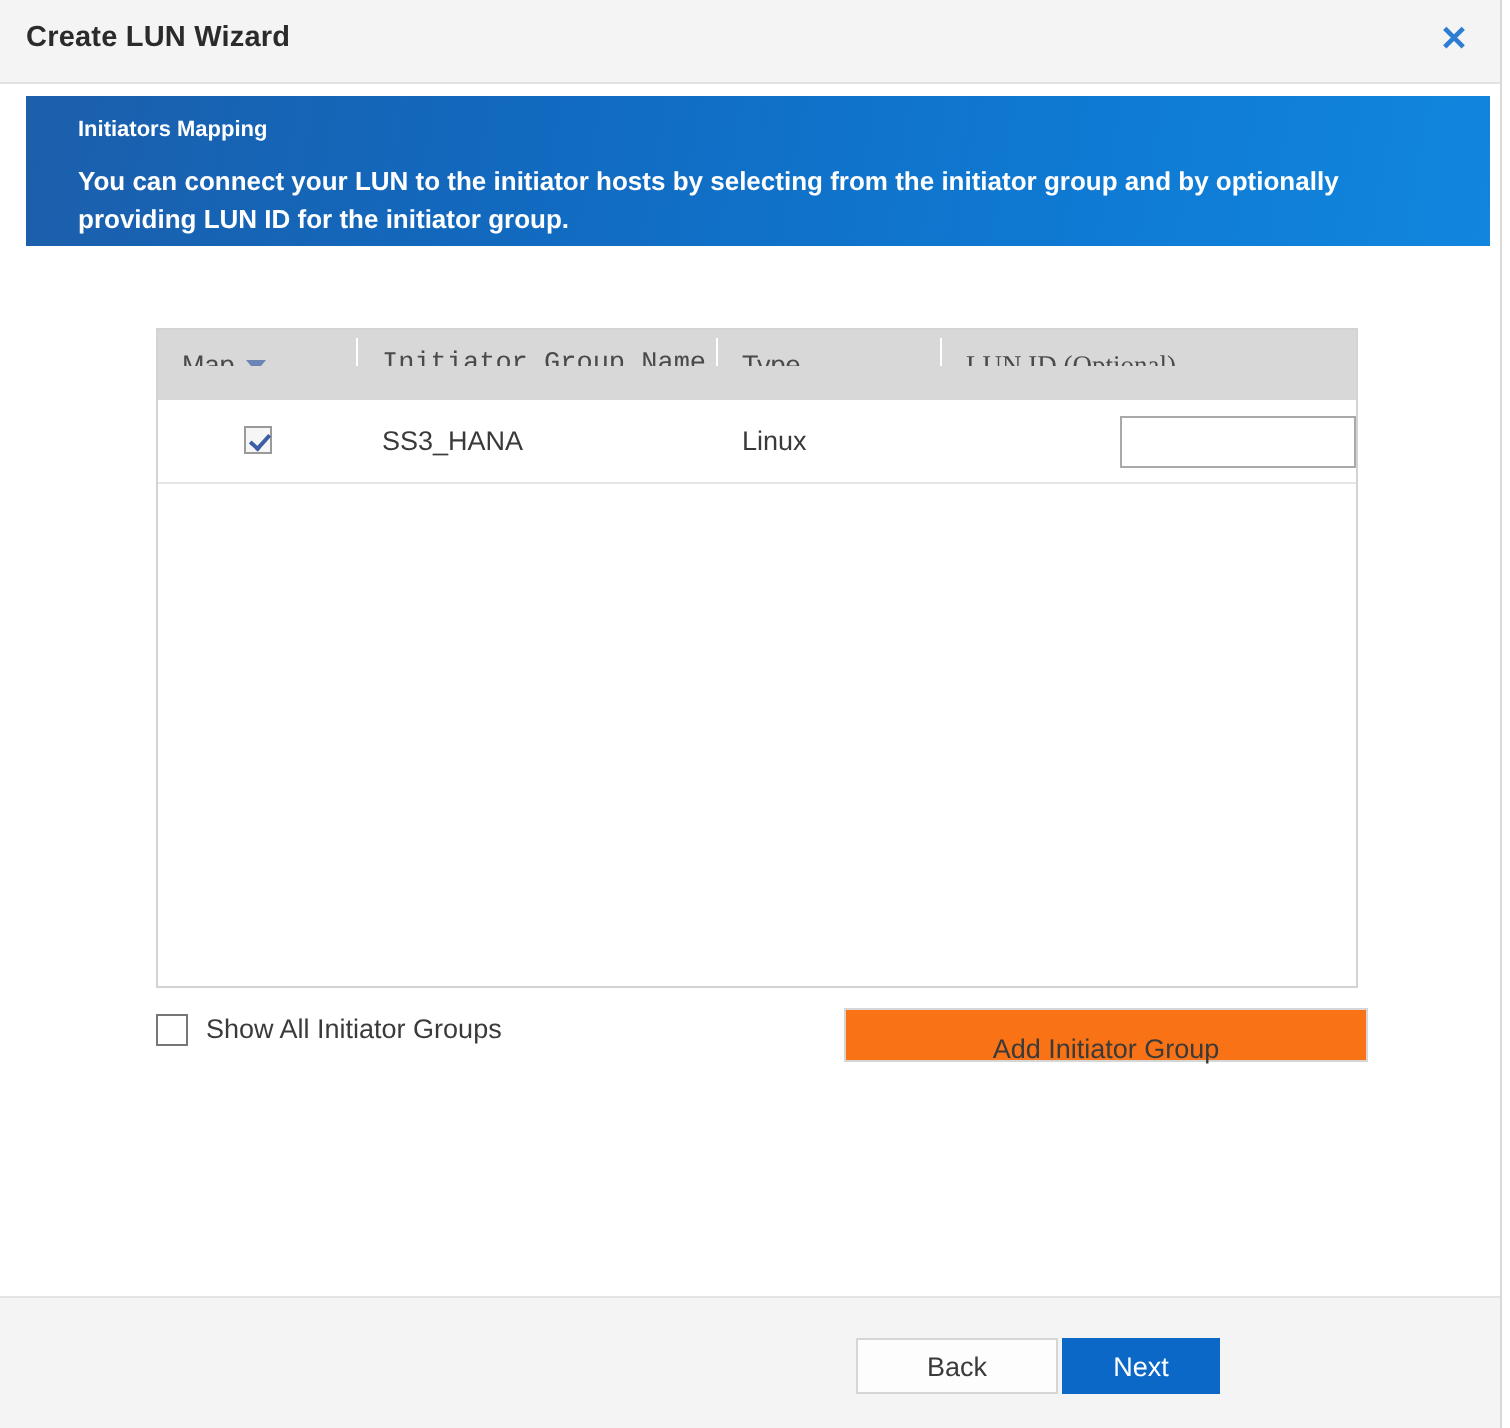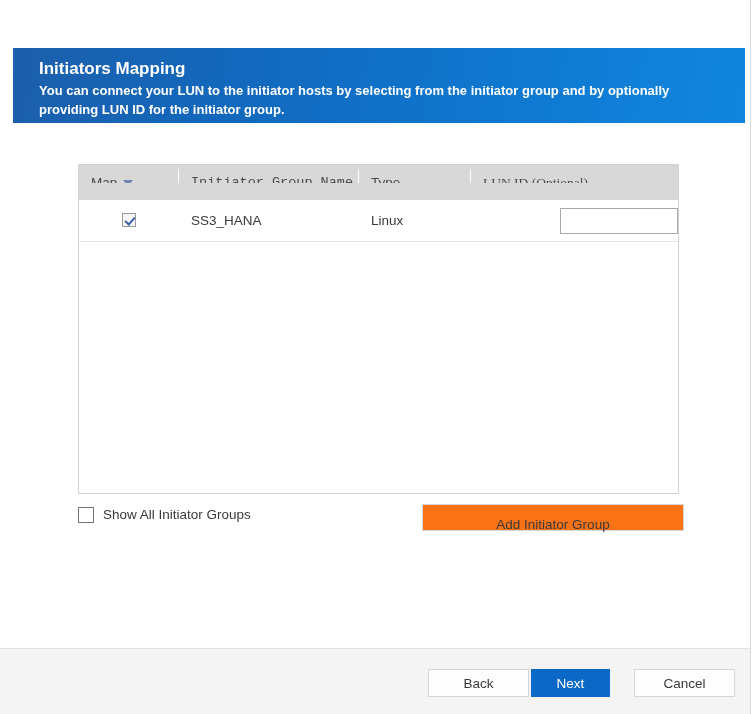--- a/index.html
+++ b/index.html
@@ -67,21 +67,21 @@
     width: 732px;
     height: 75px;
     background: linear-gradient(100deg, #1c5fab 0%, #1268bd 30%, #0f79d2 70%, #1186de 100%);
     box-sizing: border-box;
     color: #ffffff;
   }
   #banner-title {
     position: absolute;
     left: 26px;
     top: 11px;
-    font-size: 17px;
+    font-size: 11px;
     font-weight: bold;
     color: #ffffff;
     white-space: nowrap;
   }
   #banner-desc {
     position: absolute;
     left: 26px;
     top: 33px;
     width: 680px;
     font-size: 13px;
@@ -308,20 +308,24 @@
     background: #ffffff;
     border-left: 1px solid #d9d9d9;
     box-sizing: border-box;
   }
 </style>
 </head>
 <body>
 
 <div id="wizard-window">
 
+  <div id="title-bar">
+    <div id="title-text">Create LUN Wizard</div>
+    <div id="close-button">✕</div>
+  </div>
 
   <div id="banner">
     <div id="banner-title">Initiators Mapping</div>
     <div id="banner-desc">You can connect your LUN to the initiator hosts by selecting from the initiator group and by optionally providing LUN ID for the initiator group.</div>
   </div>
 
   <div id="table-panel">
 
     <div id="table-head">
       <div class="th" id="th-map">
@@ -357,18 +361,17 @@
   <div id="show-all-wrap">
     <span id="show-all-checkbox"></span>
     <span id="show-all-label">Show All Initiator Groups</span>
   </div>
 
   <button id="add-initiator-group-button">Add Initiator Group</button>
 
   <div id="footer">
     <button class="footer-btn" id="back-button">Back</button>
     <button class="footer-btn" id="next-button">Next</button>
-    <button class="footer-btn" id="cancel-button">Cancel</button>
   </div>
 
   <div id="right-frame"></div>
 
 </div>
 
 </body></html>

